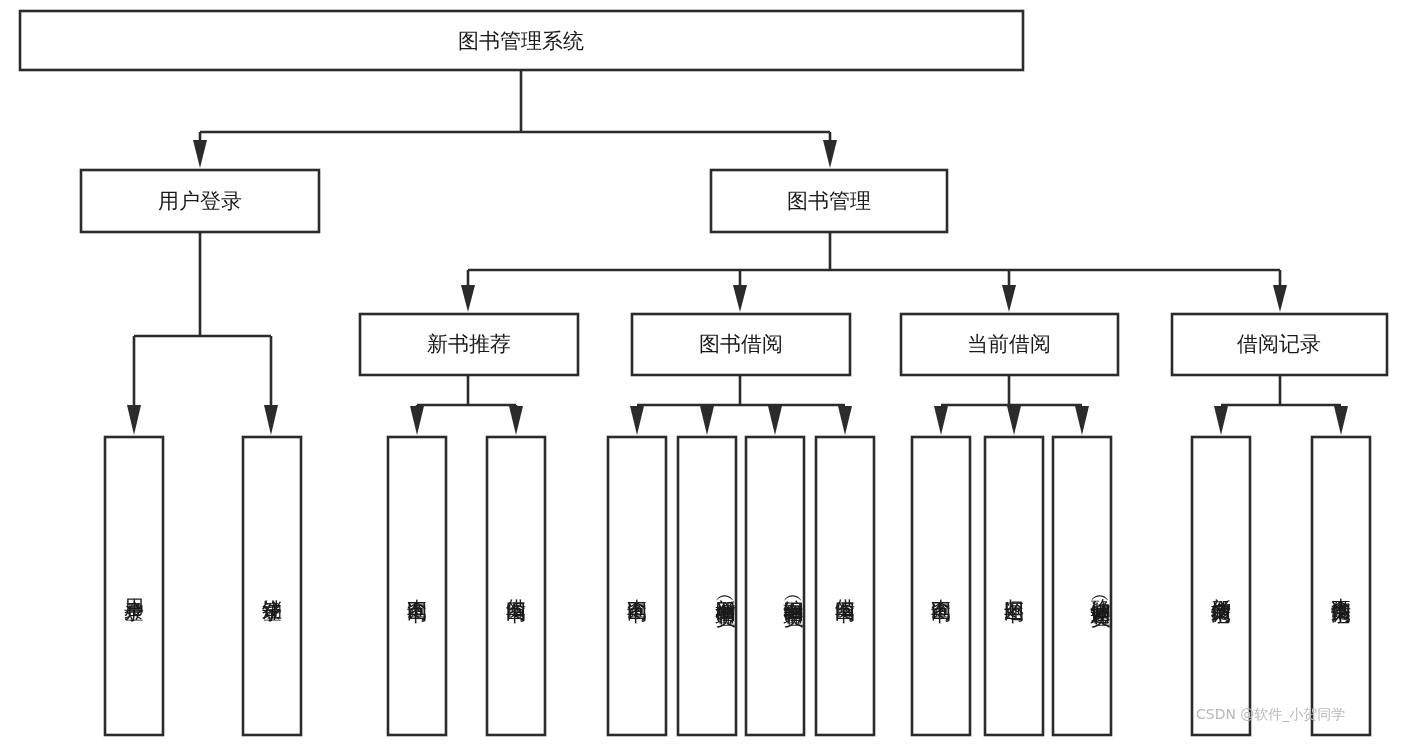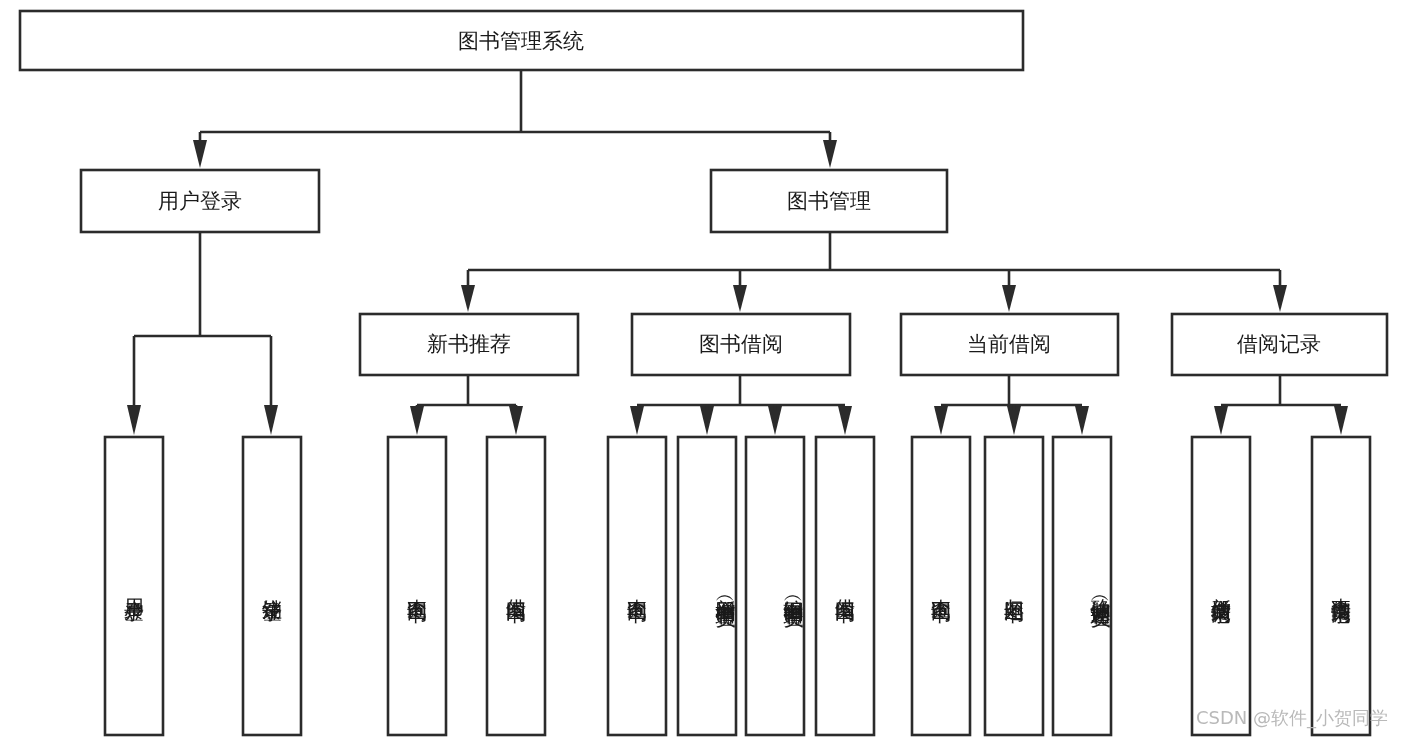--- a/index.html
+++ b/index.html
@@ -63,21 +63,21 @@
     white-space: nowrap;
     pointer-events: none;
     user-select: none;
   }
   .vert-label.mid {
     align-items: center;
   }
   #watermark {
     position: absolute;
     font-family: "DejaVu Sans", "Liberation Sans", sans-serif;
-    font-size: 18px;
+    font-size: 14px;
     color: #b9b9b9;
     white-space: nowrap;
     user-select: none;
   }
 </style>
 </head>
 <body>
 
 <div id="diagram-root">
 

